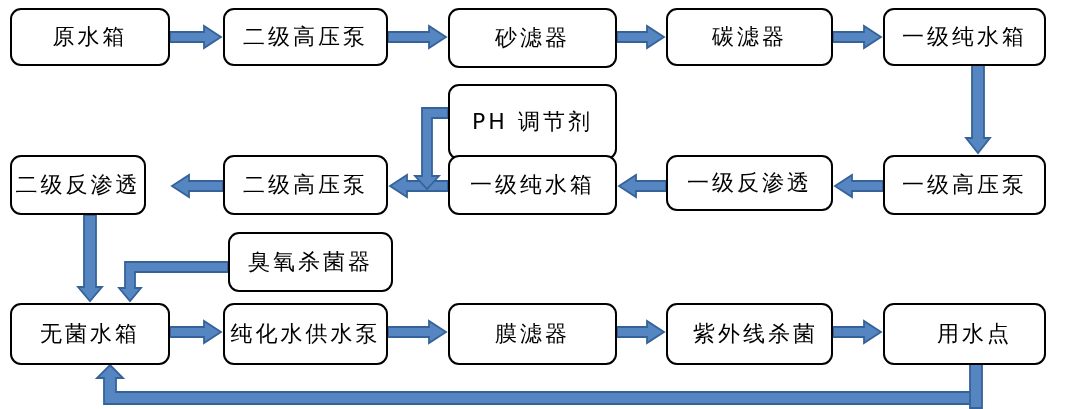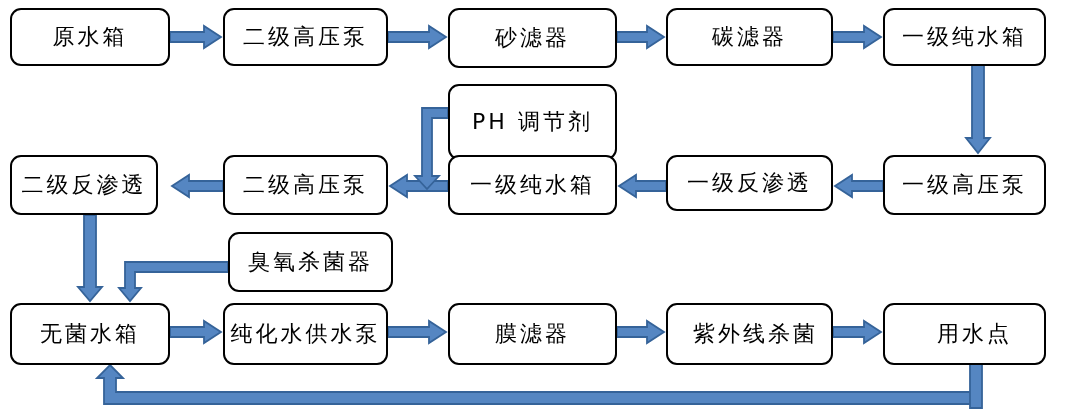--- a/index.html
+++ b/index.html
@@ -69,21 +69,21 @@
   </svg>
 
   <div class="node" style="left:10px; top:8px; width:160px; height:58px;">原水箱</div>
   <div class="node" style="left:223px; top:8px; width:165px; height:58px;">二级高压泵</div>
   <div class="node" style="left:448px; top:8px; width:169px; height:60px;font-family:Liberation Serif, serif;">砂滤器</div>
   <div class="node" style="left:666px; top:8px; width:167px; height:58px;">碳滤器</div>
   <div class="node" style="left:883px; top:8px; width:163px; height:58px;">一级纯水箱</div>
 
   <div class="node" style="left:448px; top:84px; width:169px; height:76px;">PH 调节剂</div>
 
-  <div class="node" style="left:10px; top:155px; width:148px; height:60px;">二级反渗透</div>
+  <div class="node" style="left:10px; top:155px; width:136px; height:60px;">二级反渗透</div>
   <div class="node" style="left:223px; top:155px; width:165px; height:60px;">二级高压泵</div>
   <div class="node" style="left:448px; top:155px; width:169px; height:60px;">一级纯水箱</div>
   <div class="node" style="left:666px; top:155px; width:167px; height:56px;text-align:center;">一级反渗透</div>
   <div class="node" style="left:883px; top:155px; width:163px; height:60px;">一级高压泵</div>
 
   <div class="node" style="left:228px; top:232px; width:165px; height:60px;">臭氧杀菌器</div>
 
   <div class="node" style="left:10px; top:303px; width:160px; height:62px;">无菌水箱</div>
   <div class="node" style="left:223px; top:303px; width:165px; height:62px;">纯化水供水泵</div>
   <div class="node" style="left:448px; top:303px; width:169px; height:62px;">膜滤器</div>

